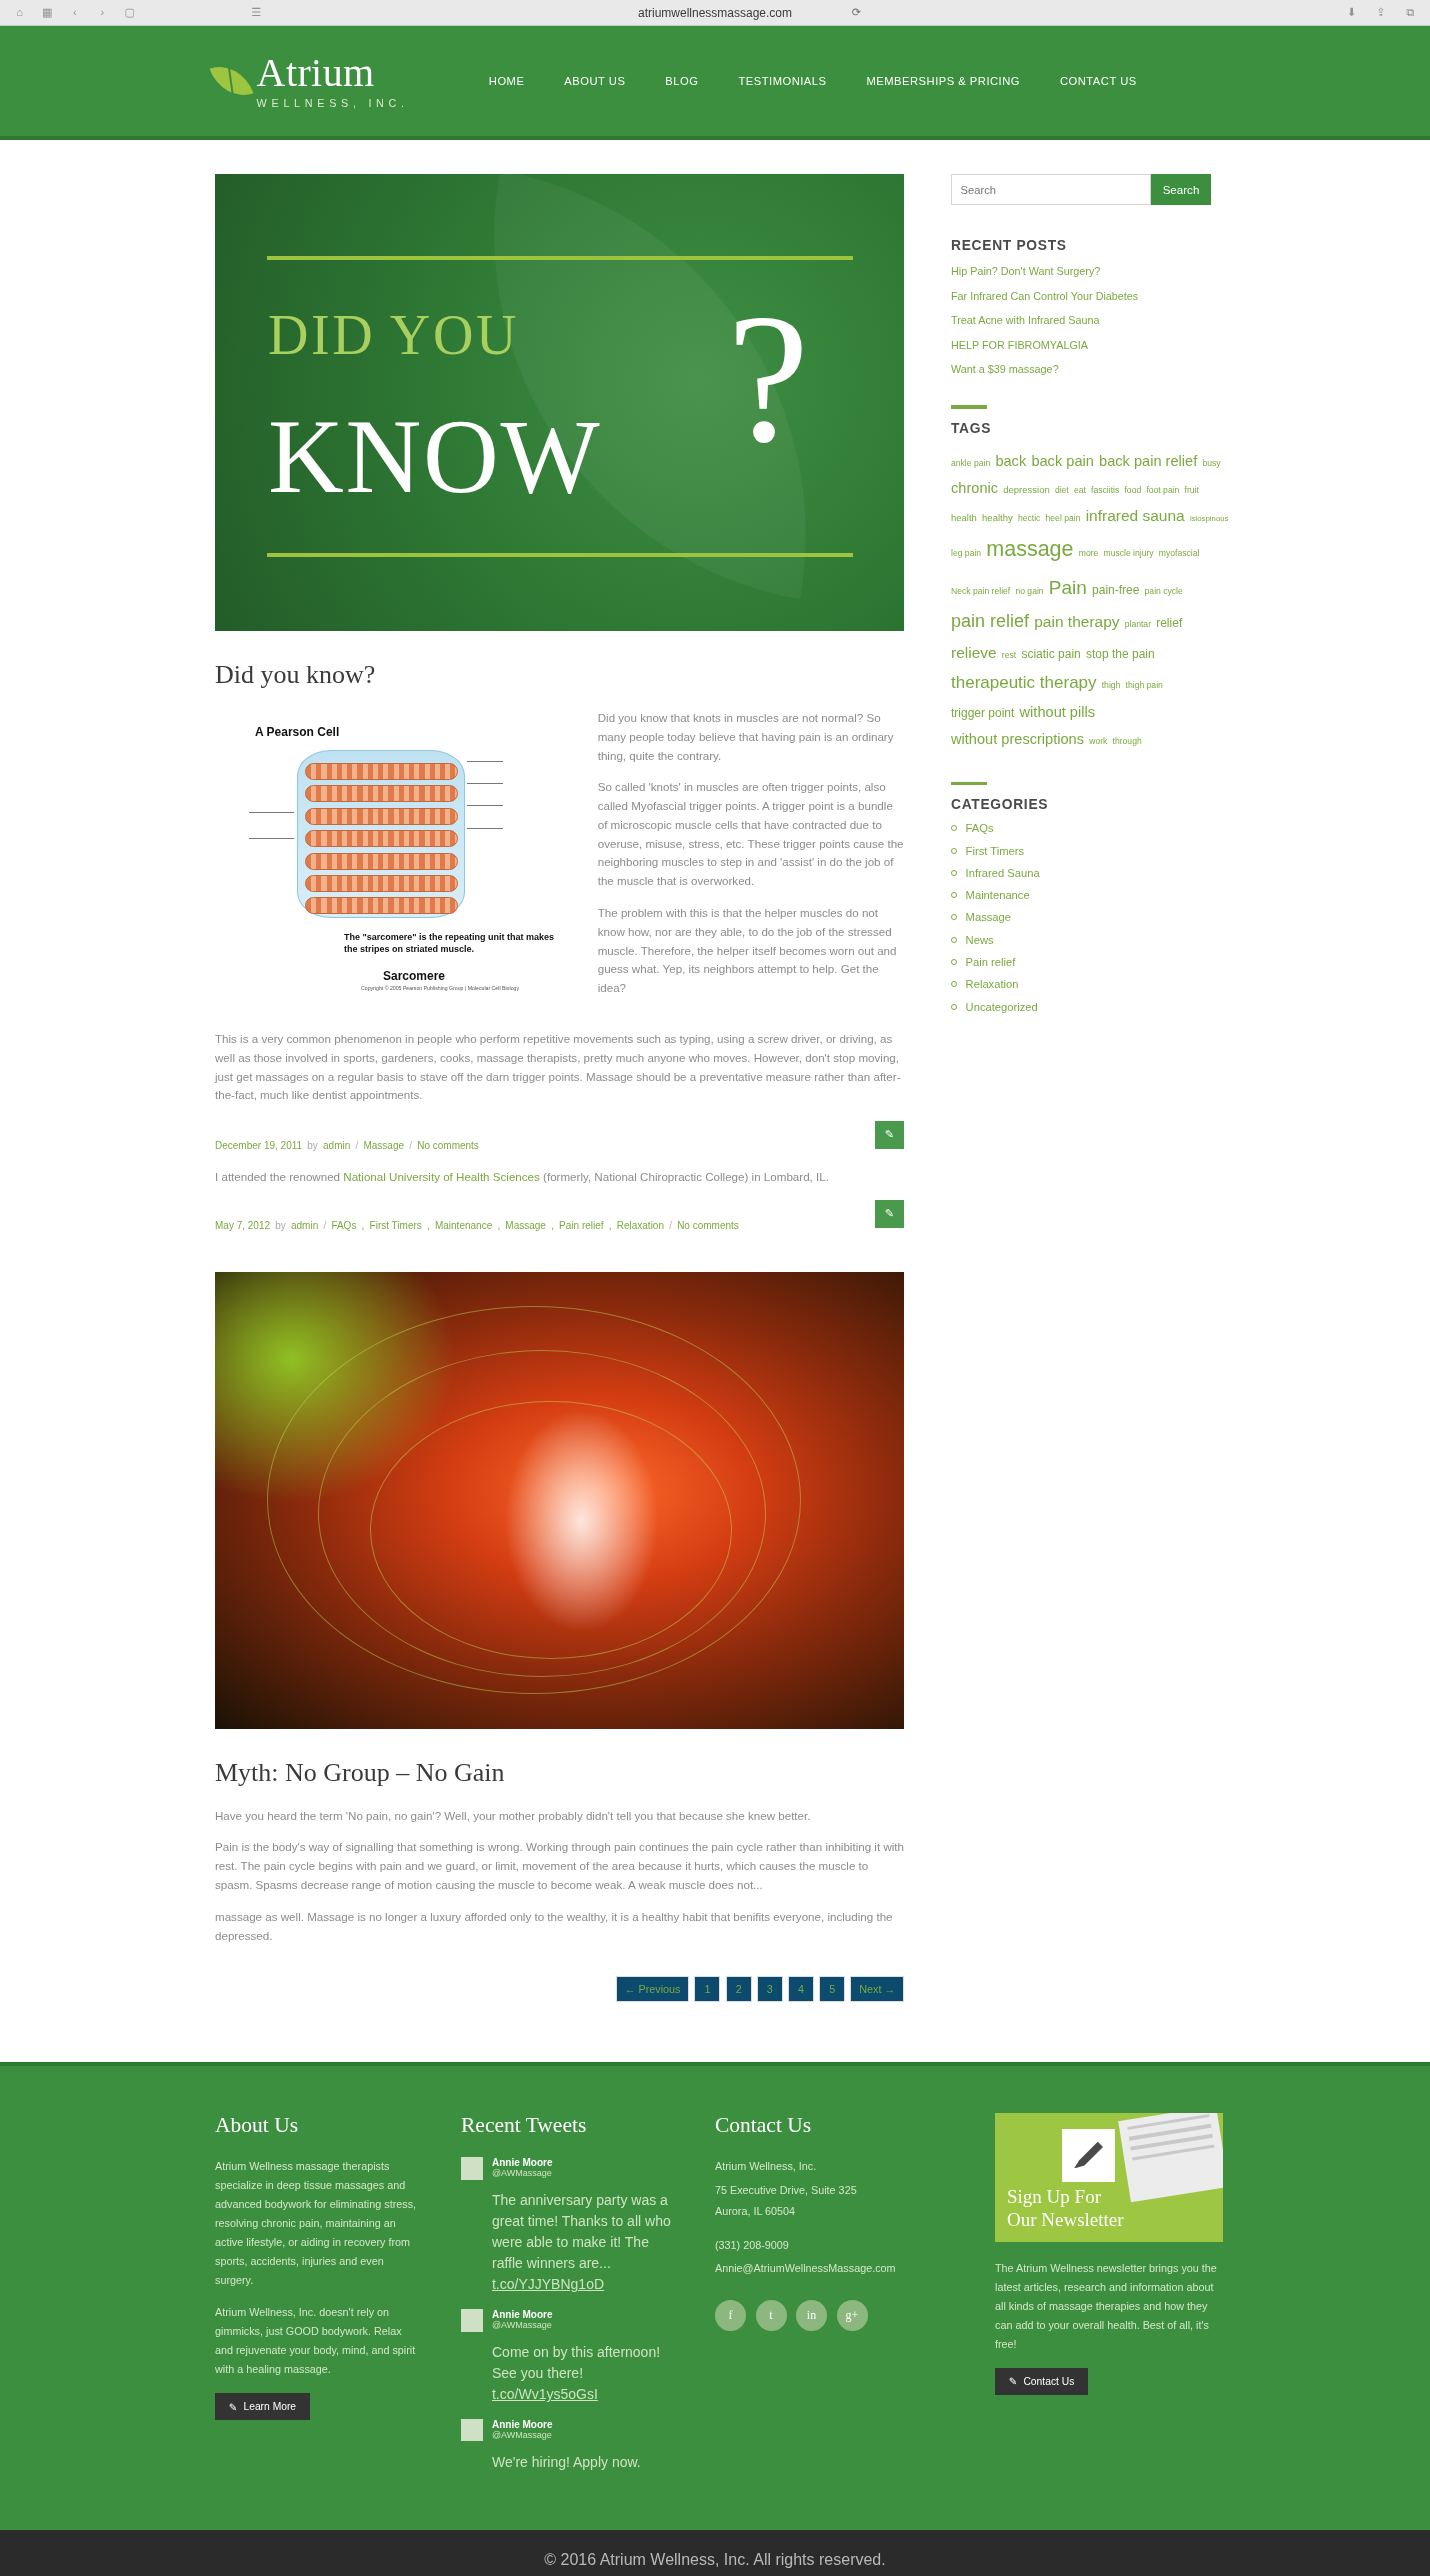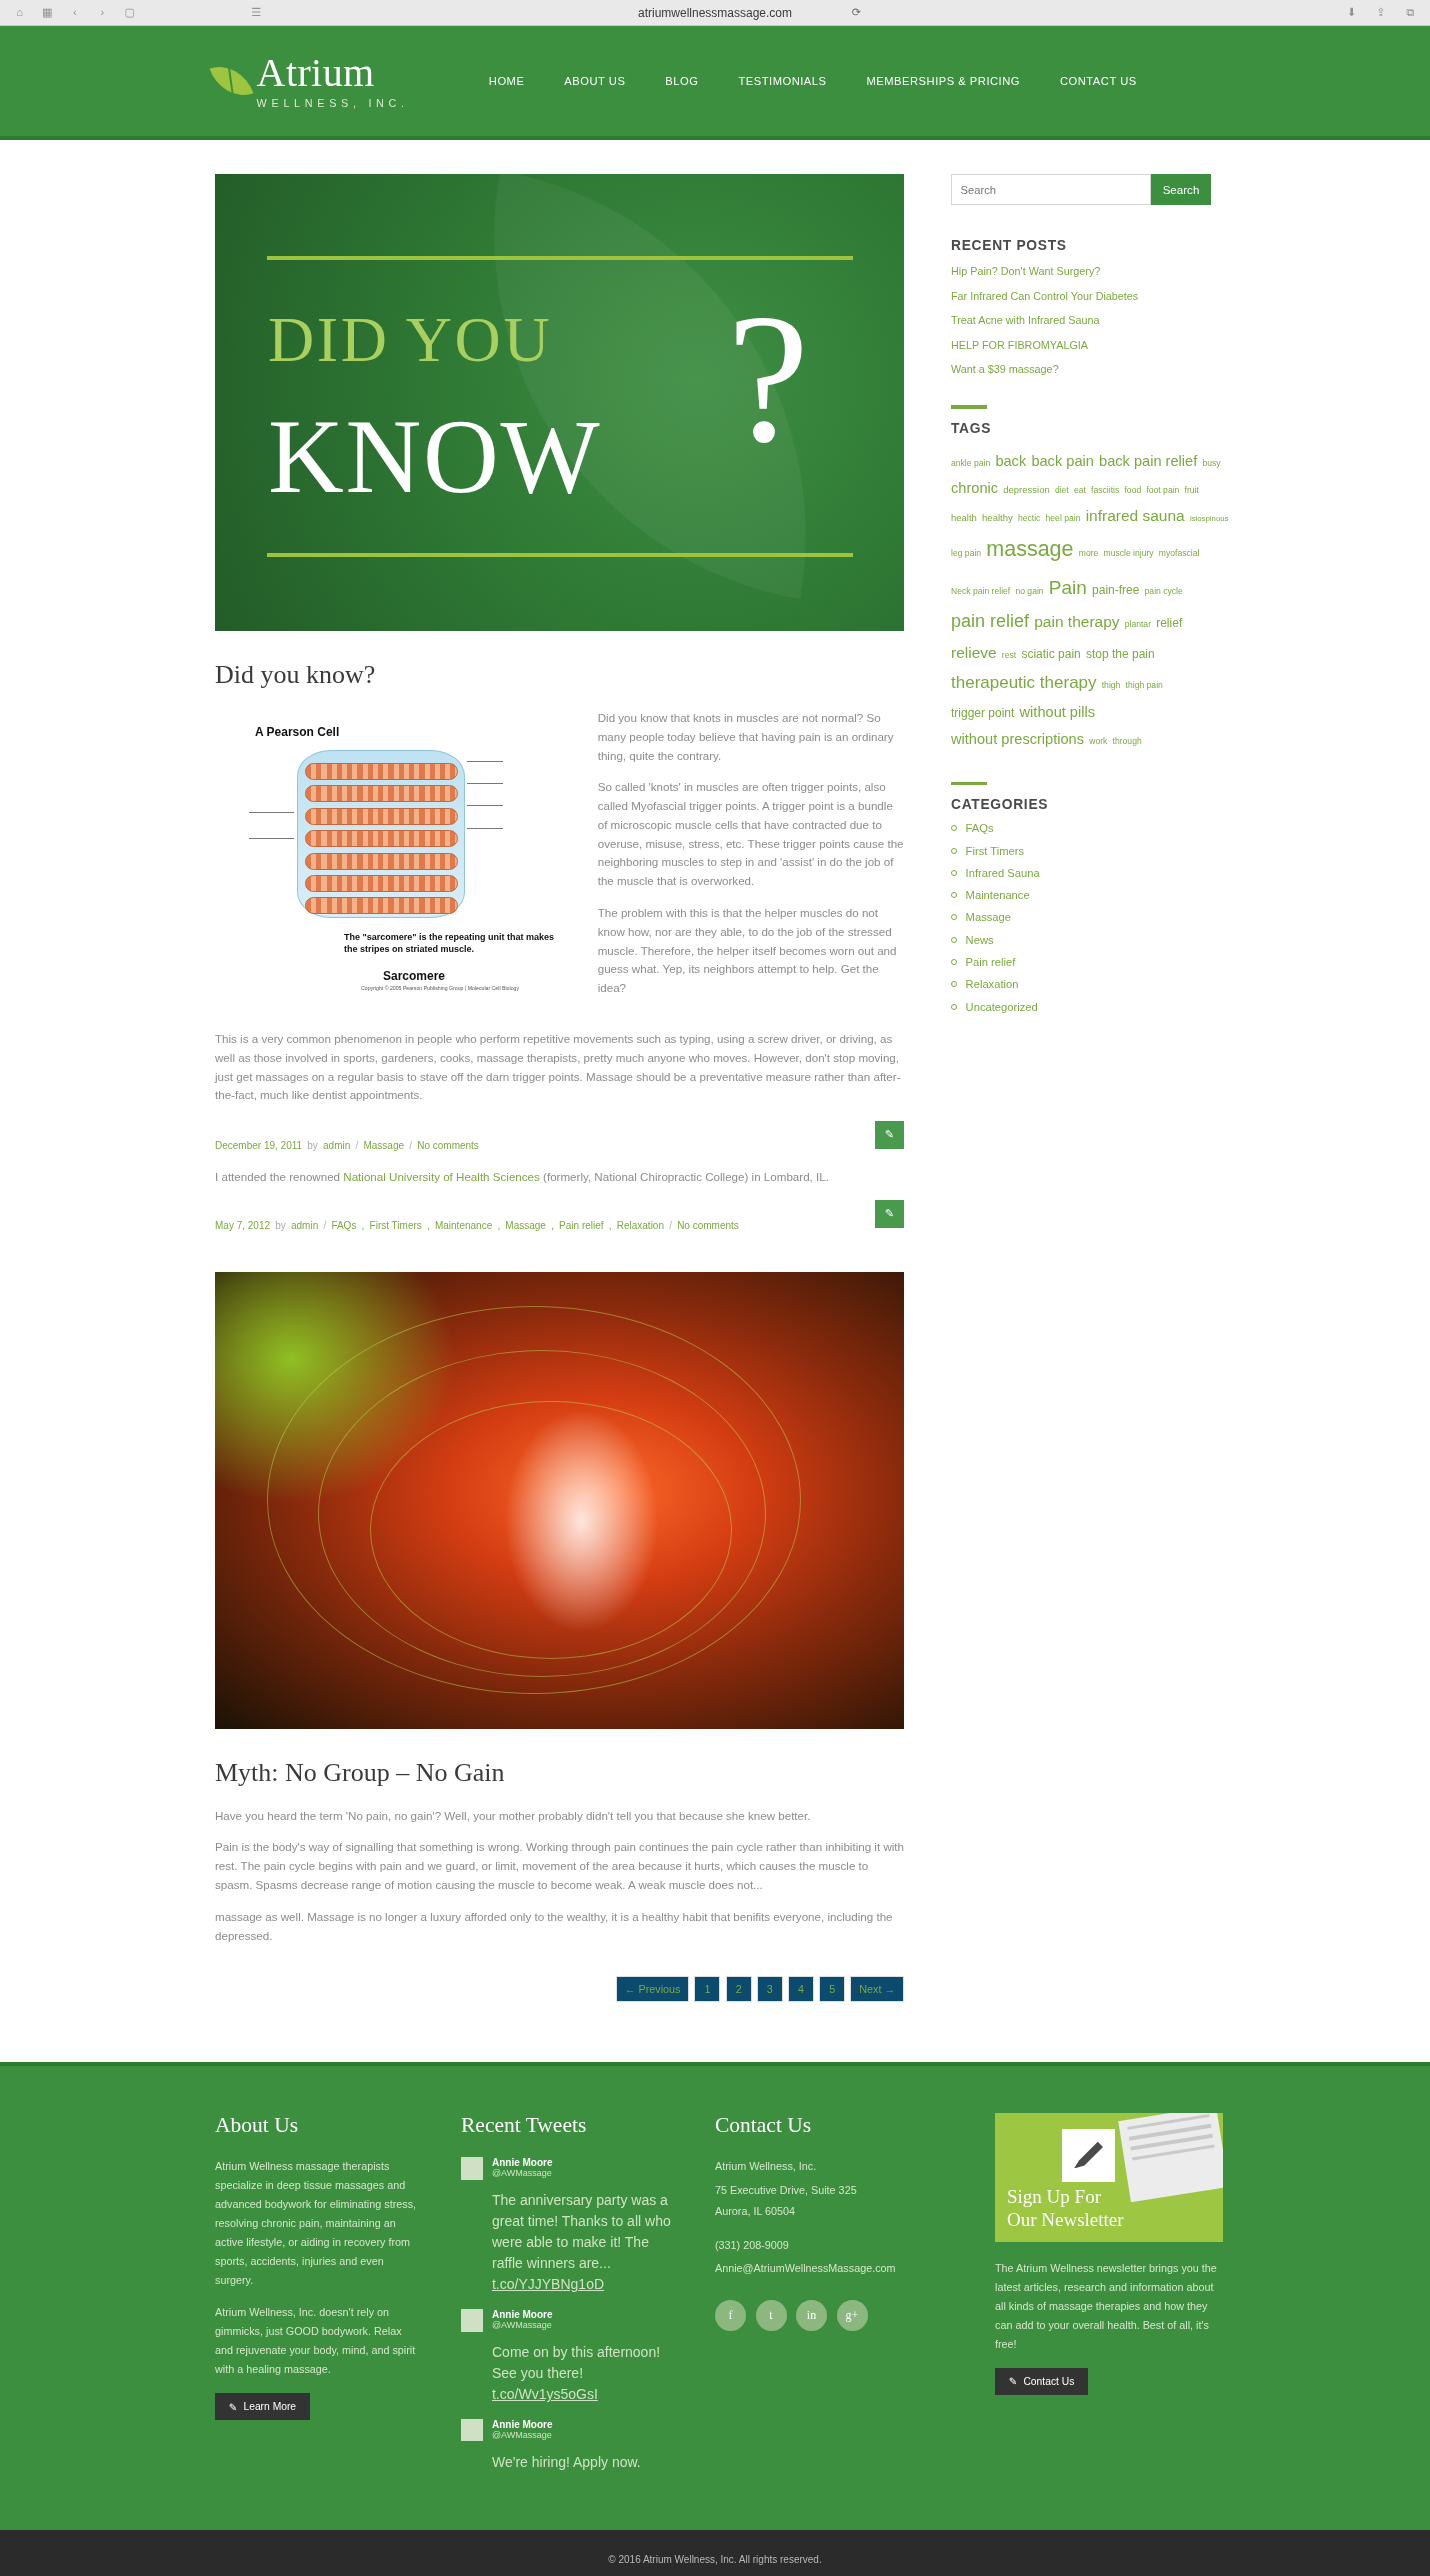--- a/index.html
+++ b/index.html
@@ -71,21 +71,21 @@
   .hero-leafshape{
     position:absolute; right:69px; top:26px; width:370px; height:370px;
     border-radius:0 100% 0 100%; background:rgba(255,255,255,.05);
     transform:rotate(10deg);
   }
   .hero-line { position:absolute; left:52px; width:586px; height:4.3px; background:#9dc33f; }
   .hero-line.top { top:82px; }
   .hero-line.bottom { top:379px; }
   .hero-didyou {
     position:absolute; left:53px; top:129px;
-    font-family:"Liberation Serif", serif; font-size:64px; color:#a9cf5e;
+    font-family:"Liberation Serif", serif; font-size:56px; color:#a9cf5e;
     letter-spacing:2.6px;
   }
   .hero-know {
     position:absolute; left:53px; top:222px;
     font-family:"Liberation Serif", serif; font-size:105px; color:#ffffff;
     letter-spacing:1.7px;
   }
   .hero-q {
     position:absolute; right:95px; top:116px;
     font-family:"Liberation Serif", serif; font-size:185px; color:#ffffff; line-height:.95;
@@ -226,21 +226,21 @@
     position:absolute; left:79px; top:26px; width:29px; height:29px; background:#4a4a4a;
     clip-path:polygon(0 100%, 18% 72%, 82% 8%, 100% 26%, 36% 90%);
   }
   .news-title {
     position:absolute; left:12px; bottom:10.3px; color:#ffffff;
     font-family:"Liberation Serif", serif; font-size:19px; line-height:1.2;
   }
   .bottom-bar {
     background:#2b2b2b; height:60px; display:flex; align-items:center; justify-content:center;
   }
-  .bottom-bar span { color:#b8b8b8; font-size:10px; }
+  .bottom-bar span { color:#b8b8b8; font-size:16px; }
 </style>
 </head>
 <body>
 
 <div class="browser">
 
   <div class="chrome-bar">
     <div class="chrome-icon">⌂</div>
     <div class="chrome-icon">▦</div>
     <div class="chrome-icon">‹</div>

